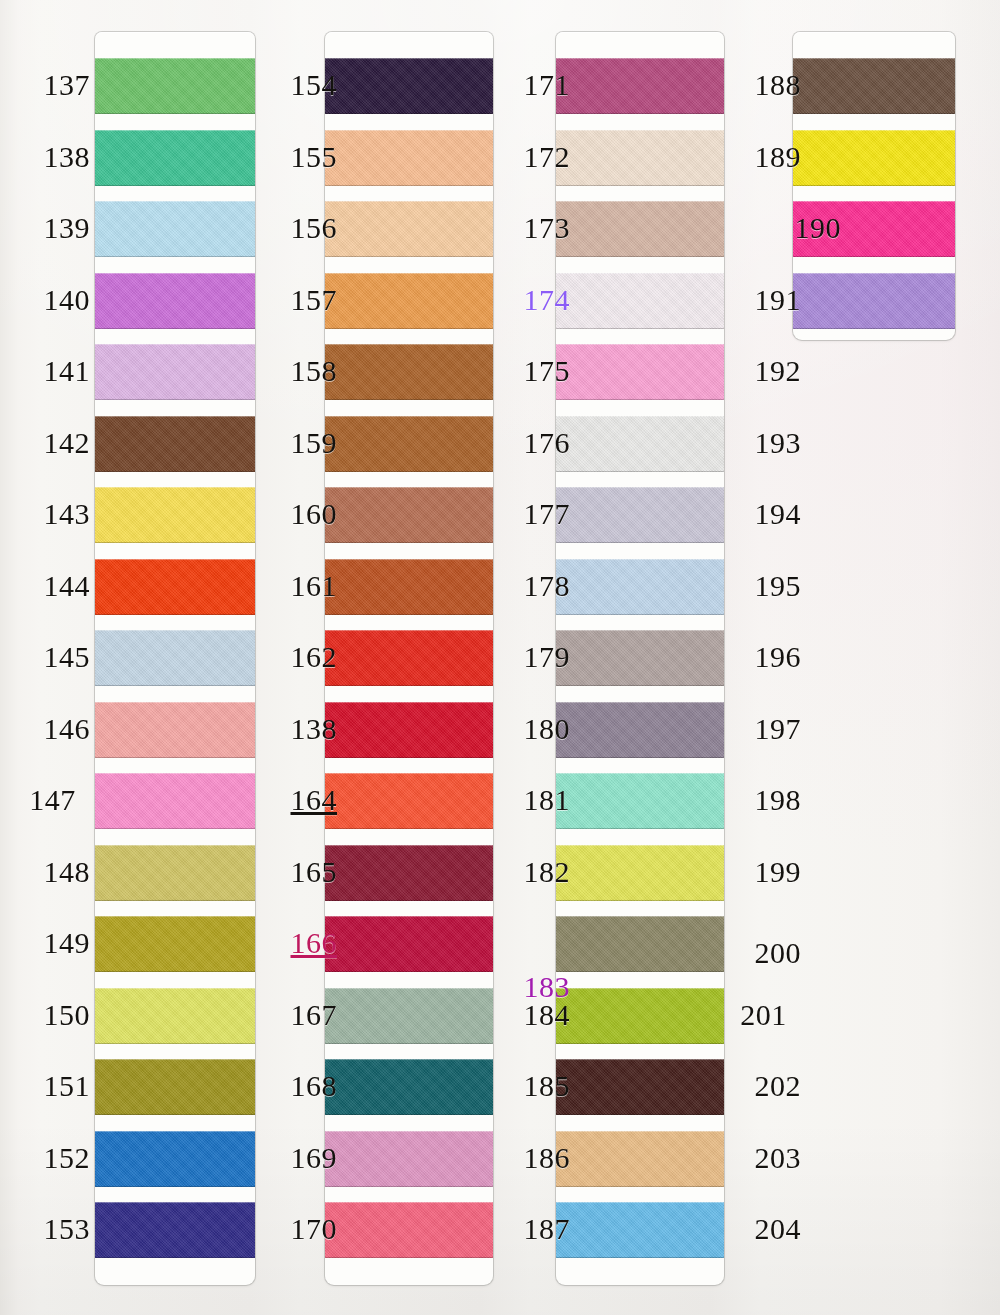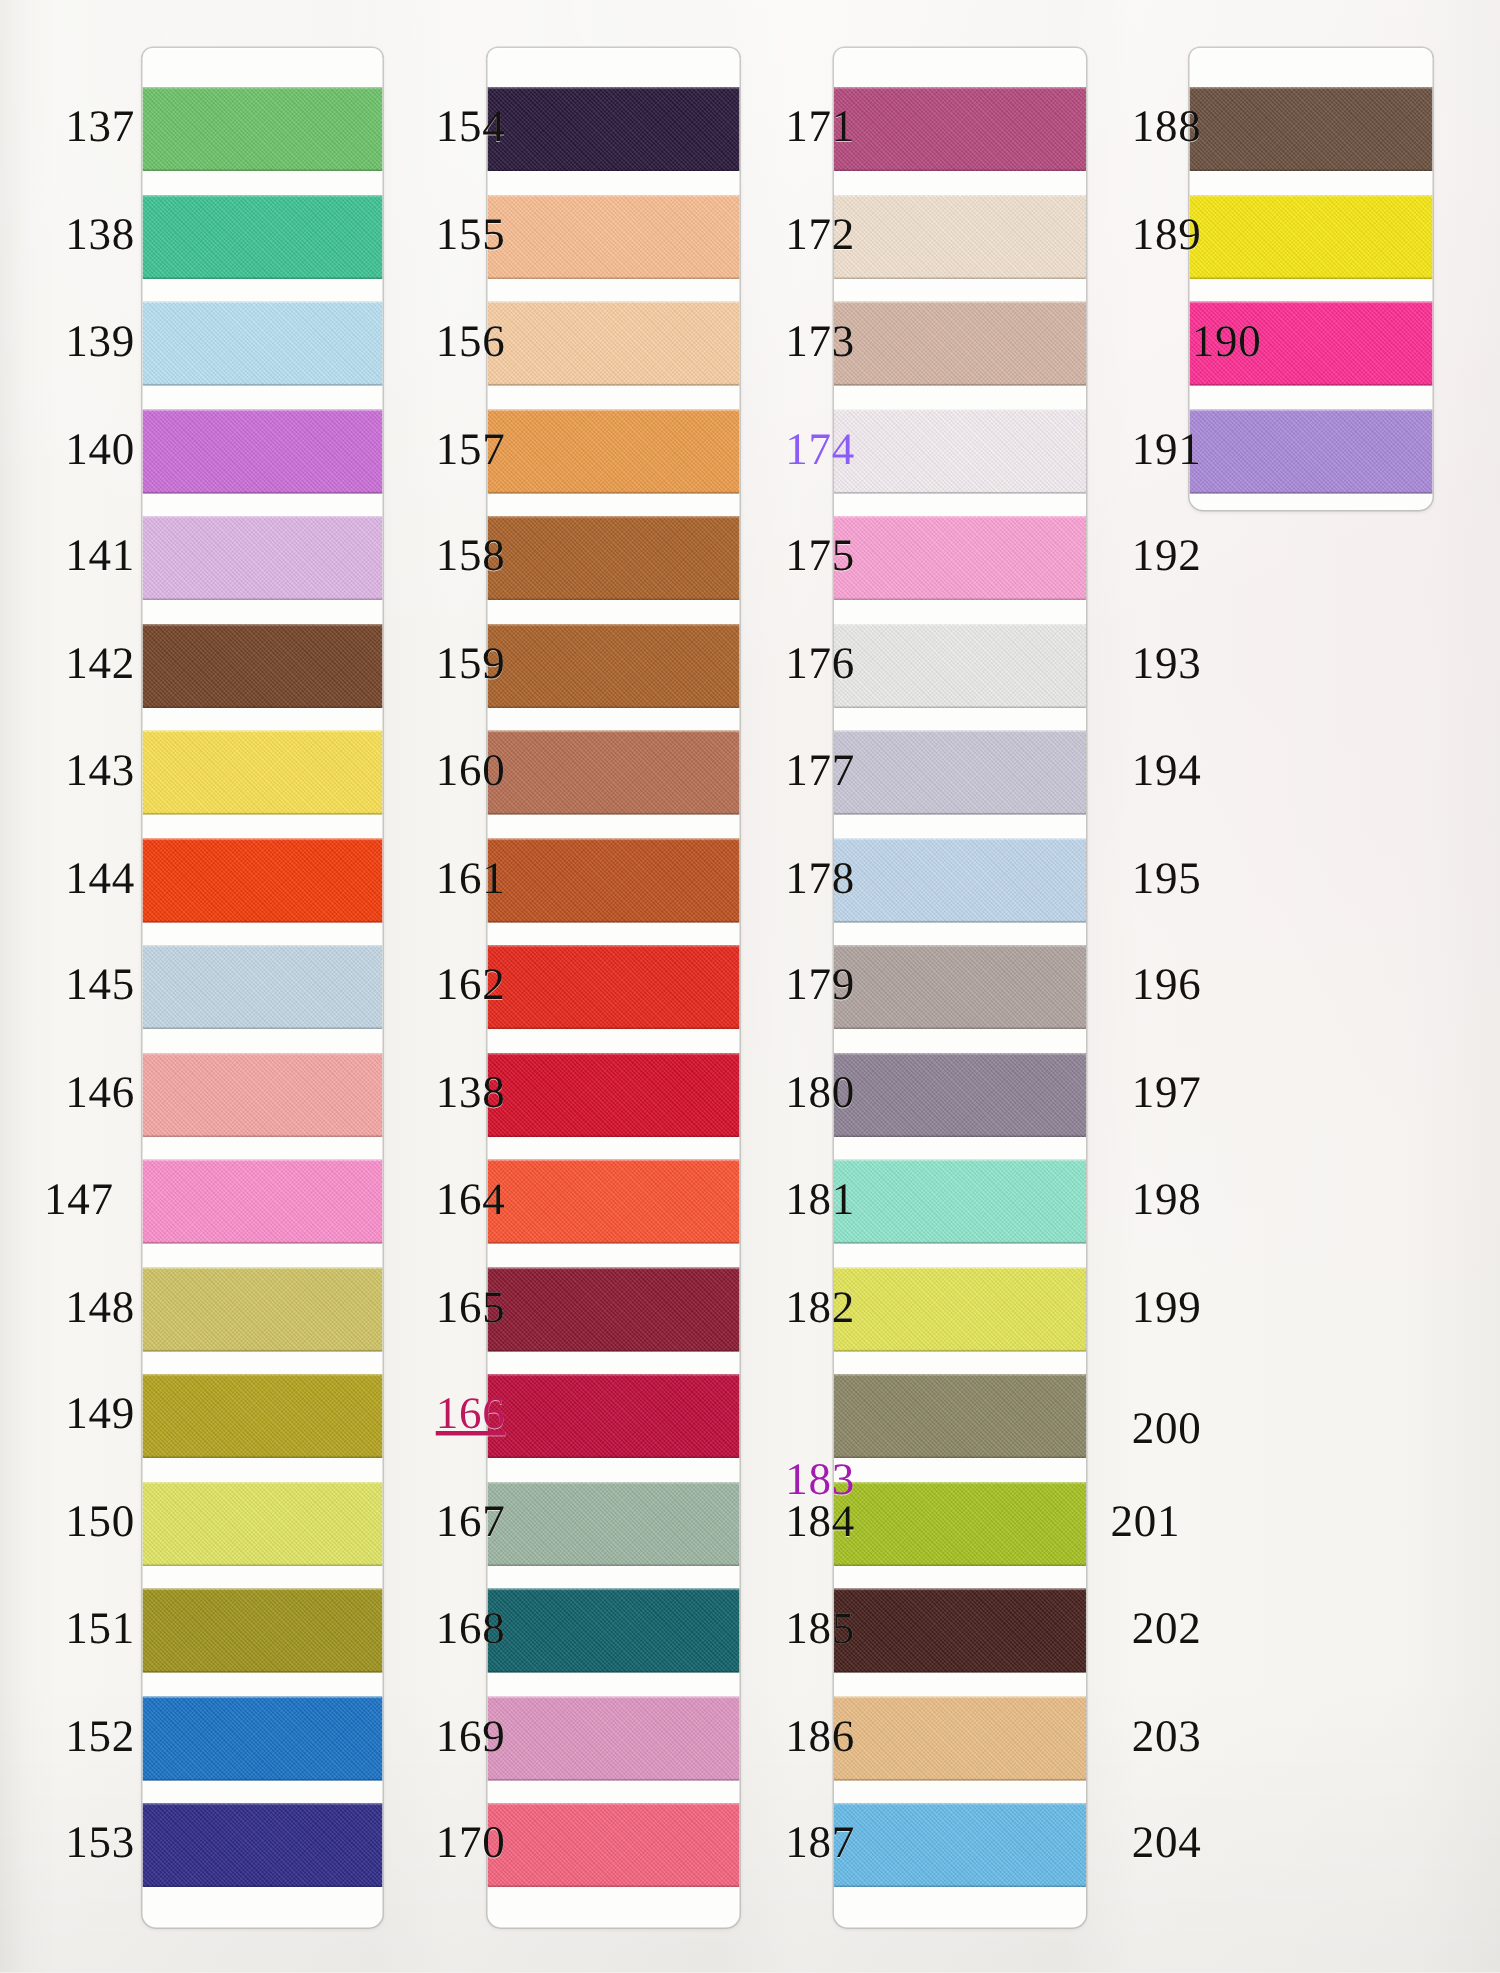--- a/index.html
+++ b/index.html
@@ -190,21 +190,21 @@
         <div class="label" style="top: 70px; color: rgb(20, 18, 15);">154</div>
         <div class="label" style="top: 141.5px; color: rgb(20, 18, 15);">155</div>
         <div class="label" style="top: 213px; color: rgb(20, 18, 15);">156</div>
         <div class="label" style="top: 284.5px; color: rgb(20, 18, 15);">157</div>
         <div class="label" style="top: 356px; color: rgb(20, 18, 15);">158</div>
         <div class="label" style="top: 427.5px; color: rgb(20, 18, 15);">159</div>
         <div class="label" style="top: 499px; color: rgb(20, 18, 15);">160</div>
         <div class="label" style="top: 570.5px; color: rgb(20, 18, 15);">161</div>
         <div class="label" style="top: 642px; color: rgb(20, 18, 15);">162</div>
         <div class="label" style="top: 713.5px; color: rgb(20, 18, 15);">138</div>
-        <div class="label" style="top: 785px; color: rgb(20, 18, 15);">164</div>
+        <div class="label" style="top: 785px; color: rgb(20, 18, 15); text-decoration: underline;">164</div>
         <div class="label" style="top: 856.5px; color: rgb(20, 18, 15);">165</div>
         <div class="label" style="top: 928px; color: #be185d; text-decoration: underline;">166</div>
         <div class="label" style="top: 999.5px; color: rgb(20, 18, 15);">167</div>
         <div class="label" style="top: 1071px; color: rgb(20, 18, 15);">168</div>
         <div class="label" style="top: 1142.5px; color: rgb(20, 18, 15);">169</div>
         <div class="label" style="top: 1214px; color: rgb(20, 18, 15);">170</div>
       </div>
     </div>
     <div class="column">
       <div class="card" style="left: 556px; width: 168px; top: 32px; height: 1253px; background: rgb(253, 253, 251);">

